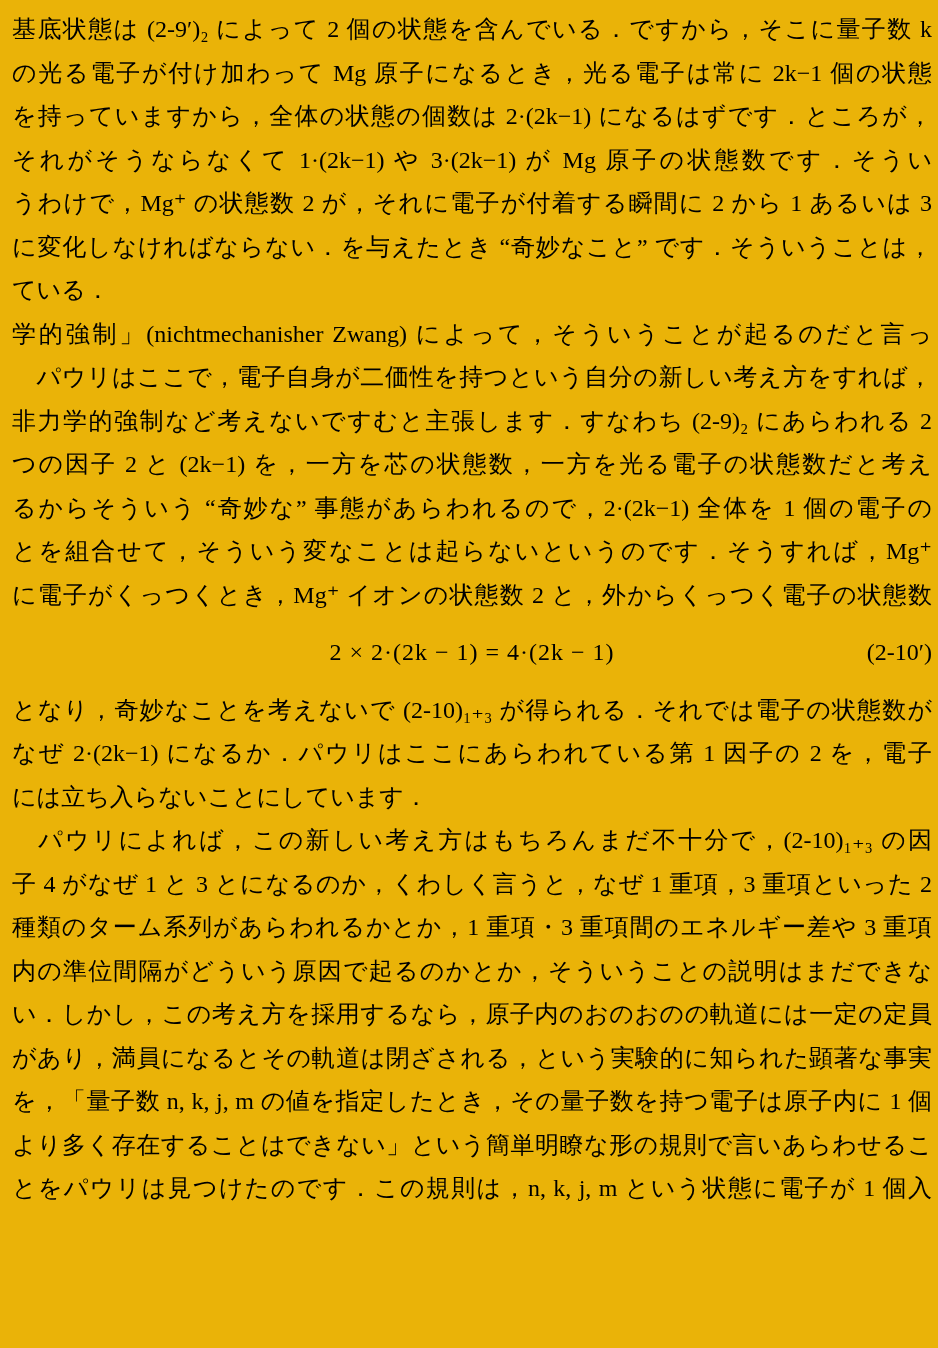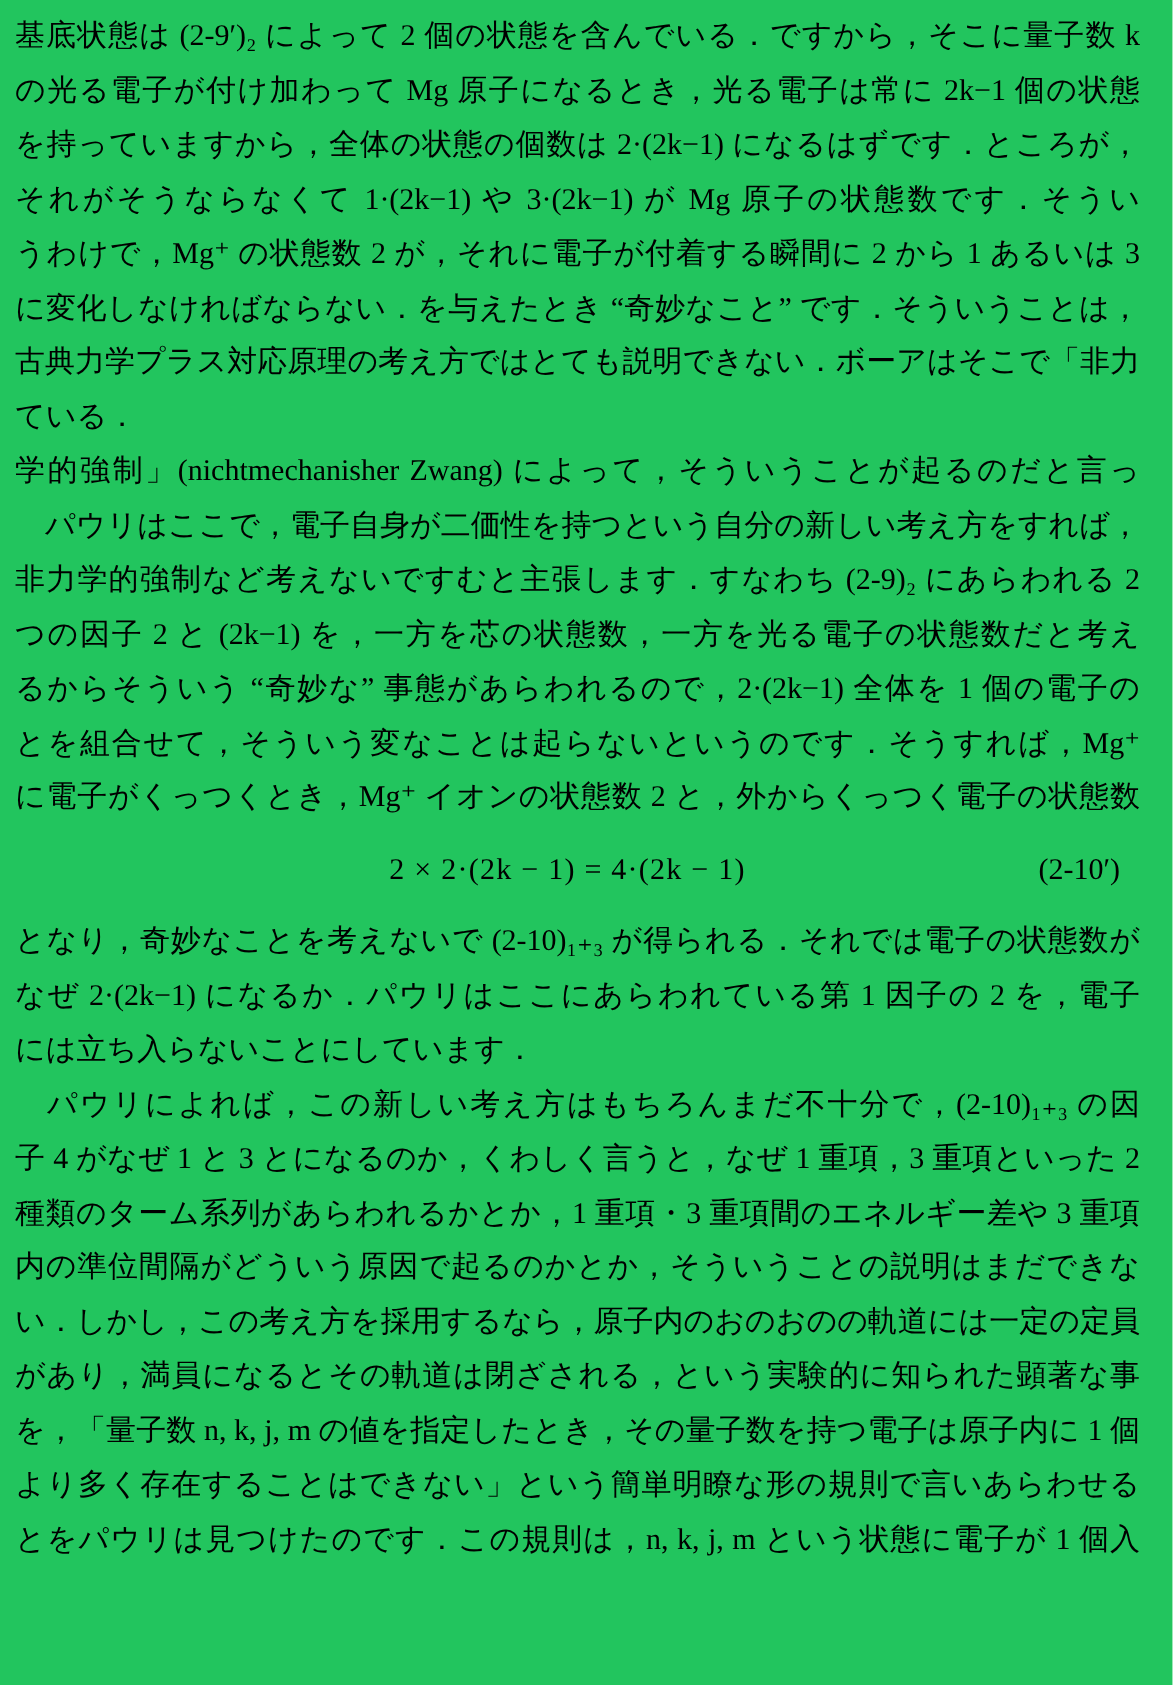--- a/index.html
+++ b/index.html
@@ -1,43 +1,43 @@
 <!DOCTYPE html>
 <html><head>
 <meta charset="utf-8">
 <style>
   html, body { margin: 0; padding: 0; background: #ffffff; }
   .page {
     position: relative;
     width: 938px;
     height: 1348px;
     box-sizing: border-box;
-    padding: 8px 26px 0 12px;
-    background: #22c55e;
+    padding: 8px 6px 0 12px;
+    background: #eab308;
     color: #000000;
     font-family: "Liberation Serif", "DejaVu Serif", serif;
     font-size: 24px;
     overflow: hidden;
   }
   .paragraph { margin: 0; }
   .line {
     line-height: 43.5px;
     height: 43.5px;
     text-align: justify;
     text-align-last: left;
     overflow: hidden;
   }
   .line.justified {
     text-align-last: justify;
   }
   .equation-row {
     display: flex;
     align-items: center;
     height: 43.5px;
-    margin: 14px 16px 14px 0;
+    margin: 14px 0 14px 0;
     line-height: 43.5px;
     gap: 44px;
   }
   .eq-spacer { flex: 1; }
   .eq-formula {
     white-space: nowrap;
     letter-spacing: 1px;
   }
   .eq-number {
     flex: 1;
@@ -50,21 +50,20 @@
 
 <div class="page">
   <div id="page-text">
       <div class="paragraph">
         <div class="line justified">基底状態は (2-9′)₂ によって 2 個の状態を含んでいる．ですから，そこに量子数 k</div>
         <div class="line justified">の光る電子が付け加わって Mg 原子になるとき，光る電子は常に 2k−1 個の状態</div>
         <div class="line justified">を持っていますから，全体の状態の個数は 2·(2k−1) になるはずです．ところが，</div>
         <div class="line justified">それがそうならなくて 1·(2k−1) や 3·(2k−1) が Mg 原子の状態数です．そうい</div>
         <div class="line justified">うわけで，Mg⁺ の状態数 2 が，それに電子が付着する瞬間に 2 から 1 あるいは 3</div>
         <div class="line justified">に変化しなければならない．を与えたとき “奇妙なこと” です．そういうことは，</div>
-        <div class="line justified">古典力学プラス対応原理の考え方ではとても説明できない．ボーアはそこで「非力</div>
         <div class="line">ている．</div>
         <div class="line justified">学的強制」(nichtmechanisher Zwang) によって，そういうことが起るのだと言っ</div>
       </div>
       <div class="paragraph">
         <div class="line justified">　パウリはここで，電子自身が二価性を持つという自分の新しい考え方をすれば，</div>
         <div class="line justified">非力学的強制など考えないですむと主張します．すなわち (2-9)₂ にあらわれる 2</div>
         <div class="line justified">つの因子 2 と (2k−1) を，一方を芯の状態数，一方を光る電子の状態数だと考え</div>
         <div class="line justified">るからそういう “奇妙な” 事態があらわれるので，2·(2k−1) 全体を 1 個の電子の</div>
         <div class="line justified">とを組合せて，そういう変なことは起らないというのです．そうすれば，Mg⁺</div>
         <div class="line justified">に電子がくっつくとき，Mg⁺ イオンの状態数 2 と，外からくっつく電子の状態数</div>

